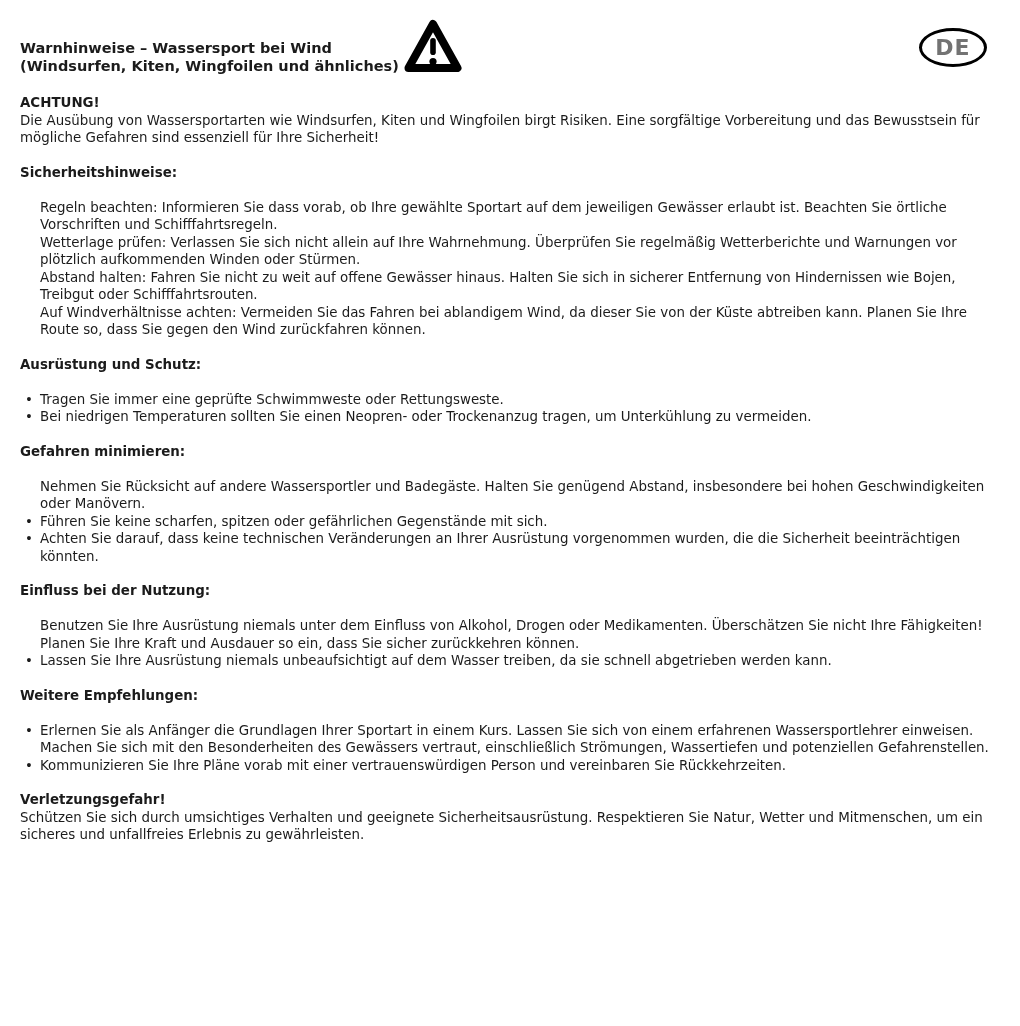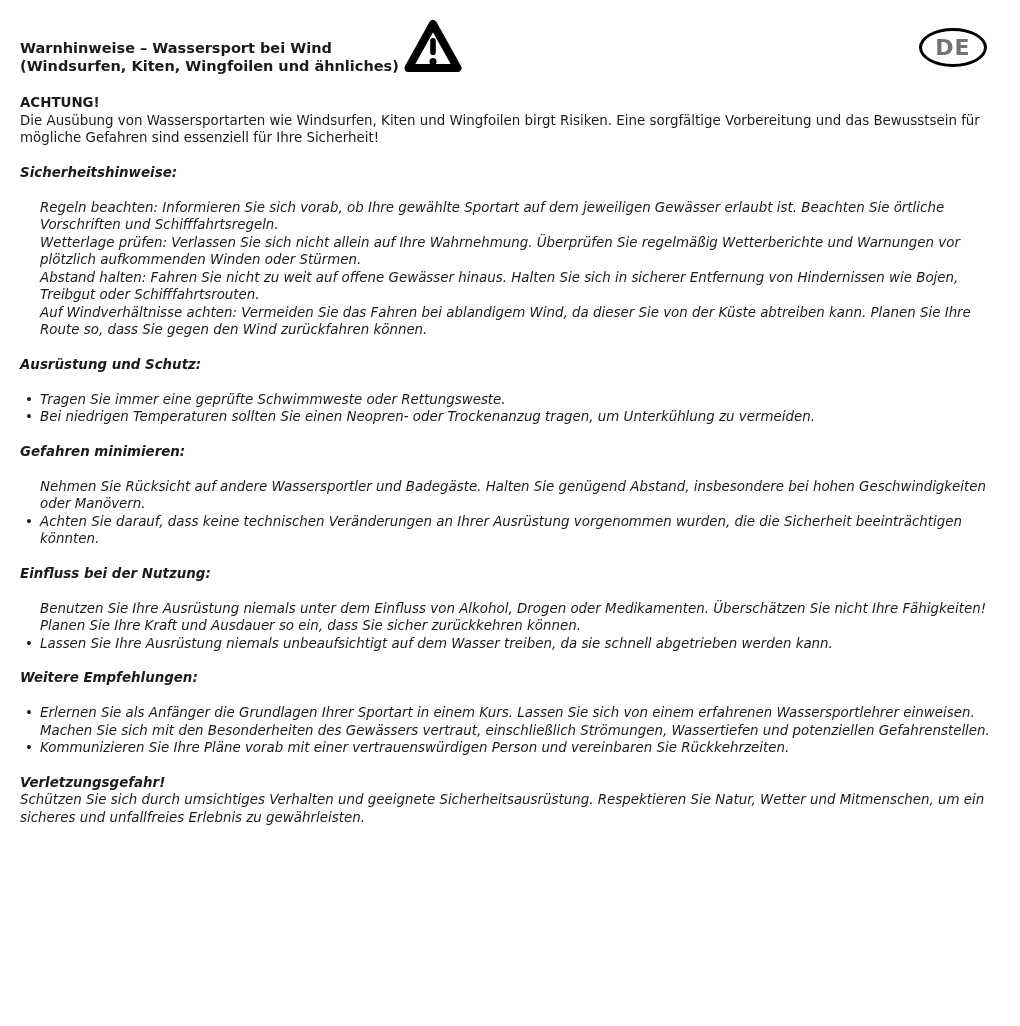--- a/index.html
+++ b/index.html
@@ -57,21 +57,21 @@
     color: #737373;
   }
 
   
   .main {
     padding: 6px 20px 0 20px;
     font-size: 13.4px;
     line-height: 17.5px;
   }
   .sec { margin: 0; }
-  .sec + .sec { margin-top: 17px; font-style: italic; }
+  .sec + .sec { margin-top: 17px; }
   .sec-heading {
     margin: 0;
     font-size: 13.4px;
     font-weight: bold;
     line-height: 17.5px;
   }
   .sec-heading.gap-below { margin-bottom: 17.5px; }
   .item {
     margin: 0;
     position: relative;
@@ -109,35 +109,36 @@
 
   <div class="main">
 
     <div class="sec">
       <h2 class="sec-heading">ACHTUNG!</h2>
       <p class="item item--plain">Die Ausübung von Wassersportarten wie Windsurfen, Kiten und Wingfoilen birgt Risiken. Eine sorgfältige Vorbereitung und das Bewusstsein für mögliche Gefahren sind essenziell für Ihre Sicherheit!</p>
     </div>
 
     <div class="sec">
       <h2 class="sec-heading gap-below">Sicherheitshinweise:</h2>
-      <p class="item item--indent">Regeln beachten: Informieren Sie sich vorab, ob Ihre gewählte Sportart auf dem jeweiligen Gewässer erlaubt ist. Beachten Sie örtliche Vorschriften und Schifffahrtsregeln.</p>
+      <p class="item item--indent">Regeln beachten: Informieren Sie dass vorab, ob Ihre gewählte Sportart auf dem jeweiligen Gewässer erlaubt ist. Beachten Sie örtliche Vorschriften und Schifffahrtsregeln.</p>
       <p class="item item--indent">Wetterlage prüfen: Verlassen Sie sich nicht allein auf Ihre Wahrnehmung. Überprüfen Sie regelmäßig Wetterberichte und Warnungen vor plötzlich aufkommenden Winden oder Stürmen.</p>
       <p class="item item--indent">Abstand halten: Fahren Sie nicht zu weit auf offene Gewässer hinaus. Halten Sie sich in sicherer Entfernung von Hindernissen wie Bojen, Treibgut oder Schifffahrtsrouten.</p>
       <p class="item item--indent">Auf Windverhältnisse achten: Vermeiden Sie das Fahren bei ablandigem Wind, da dieser Sie von der Küste abtreiben kann. Planen Sie Ihre Route so, dass Sie gegen den Wind zurückfahren können.</p>
     </div>
 
     <div class="sec">
       <h2 class="sec-heading gap-below">Ausrüstung und Schutz:</h2>
       <p class="item item--bullet">Tragen Sie immer eine geprüfte Schwimmweste oder Rettungsweste.</p>
       <p class="item item--bullet">Bei niedrigen Temperaturen sollten Sie einen Neopren- oder Trockenanzug tragen, um Unterkühlung zu vermeiden.</p>
     </div>
 
     <div class="sec">
       <h2 class="sec-heading gap-below">Gefahren minimieren:</h2>
       <p class="item item--indent">Nehmen Sie Rücksicht auf andere Wassersportler und Badegäste. Halten Sie genügend Abstand, insbesondere bei hohen Geschwindigkeiten oder Manövern.</p>
+      <p class="item item--bullet">Führen Sie keine scharfen, spitzen oder gefährlichen Gegenstände mit sich.</p>
       <p class="item item--bullet">Achten Sie darauf, dass keine technischen Veränderungen an Ihrer Ausrüstung vorgenommen wurden, die die Sicherheit beeinträchtigen könnten.</p>
     </div>
 
     <div class="sec">
       <h2 class="sec-heading gap-below">Einfluss bei der Nutzung:</h2>
       <p class="item item--indent">Benutzen Sie Ihre Ausrüstung niemals unter dem Einfluss von Alkohol, Drogen oder Medikamenten. Überschätzen Sie nicht Ihre Fähigkeiten! Planen Sie Ihre Kraft und Ausdauer so ein, dass Sie sicher zurückkehren können.</p>
       <p class="item item--bullet">Lassen Sie Ihre Ausrüstung niemals unbeaufsichtigt auf dem Wasser treiben, da sie schnell abgetrieben werden kann.</p>
     </div>
 
     <div class="sec">

